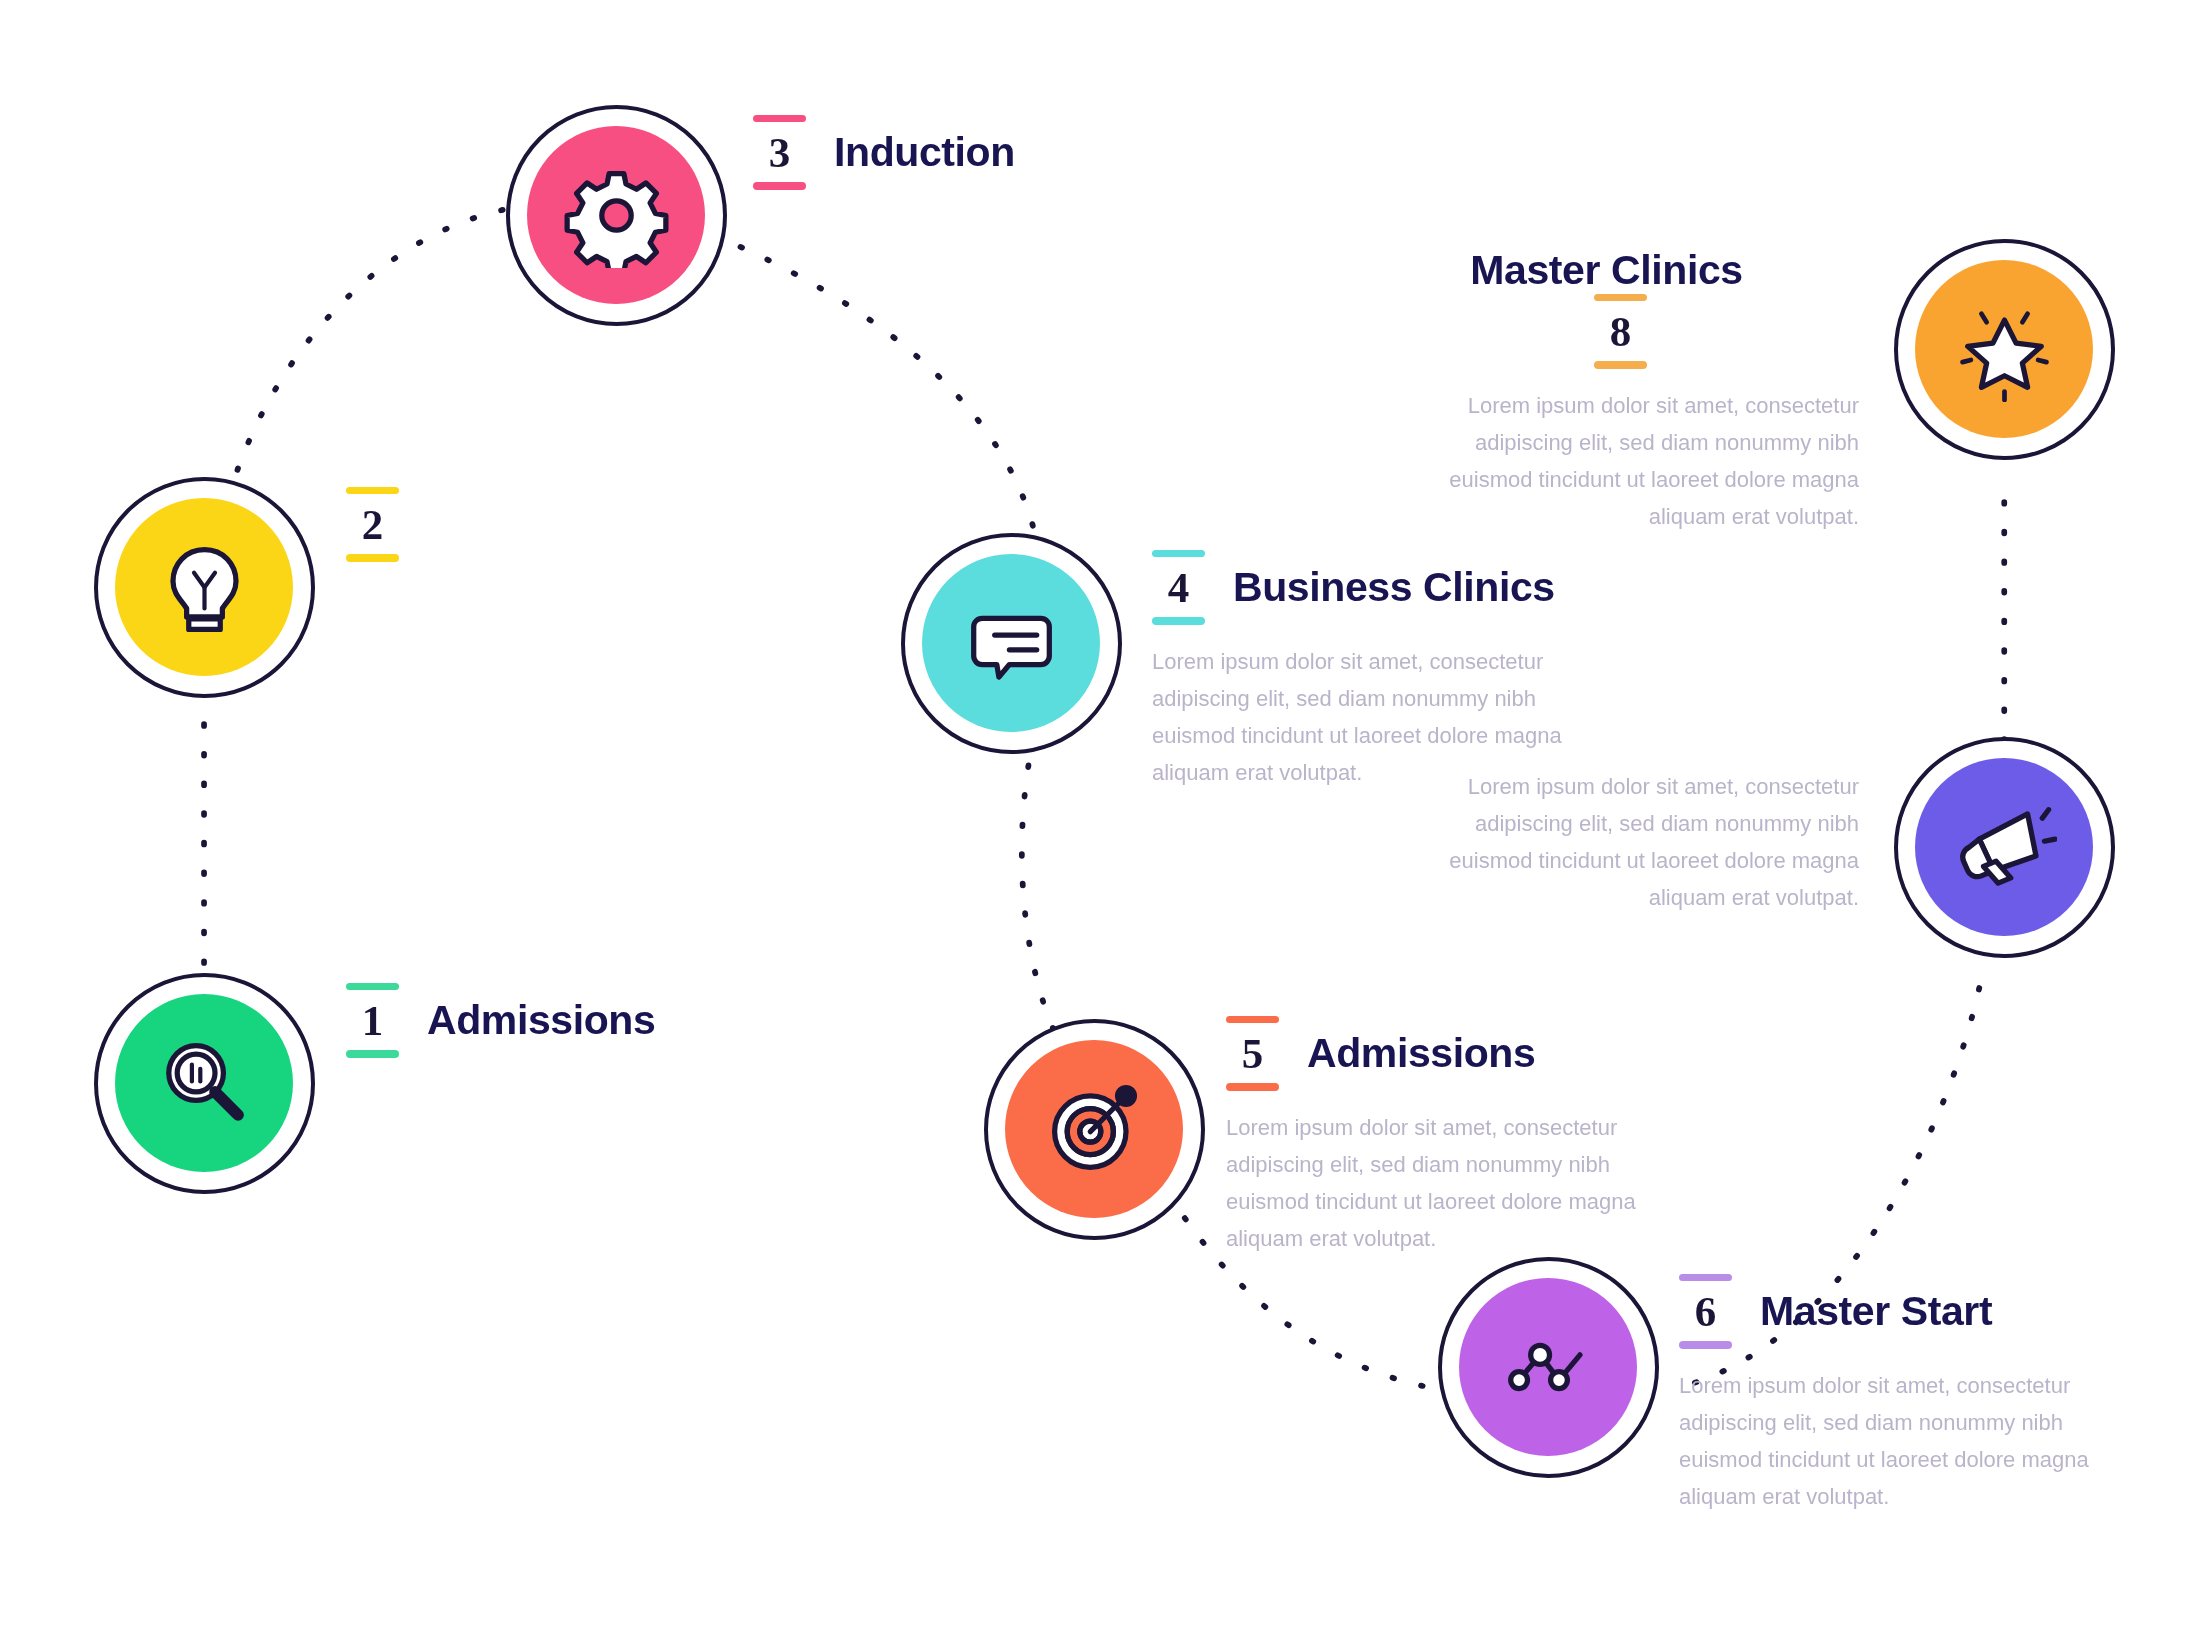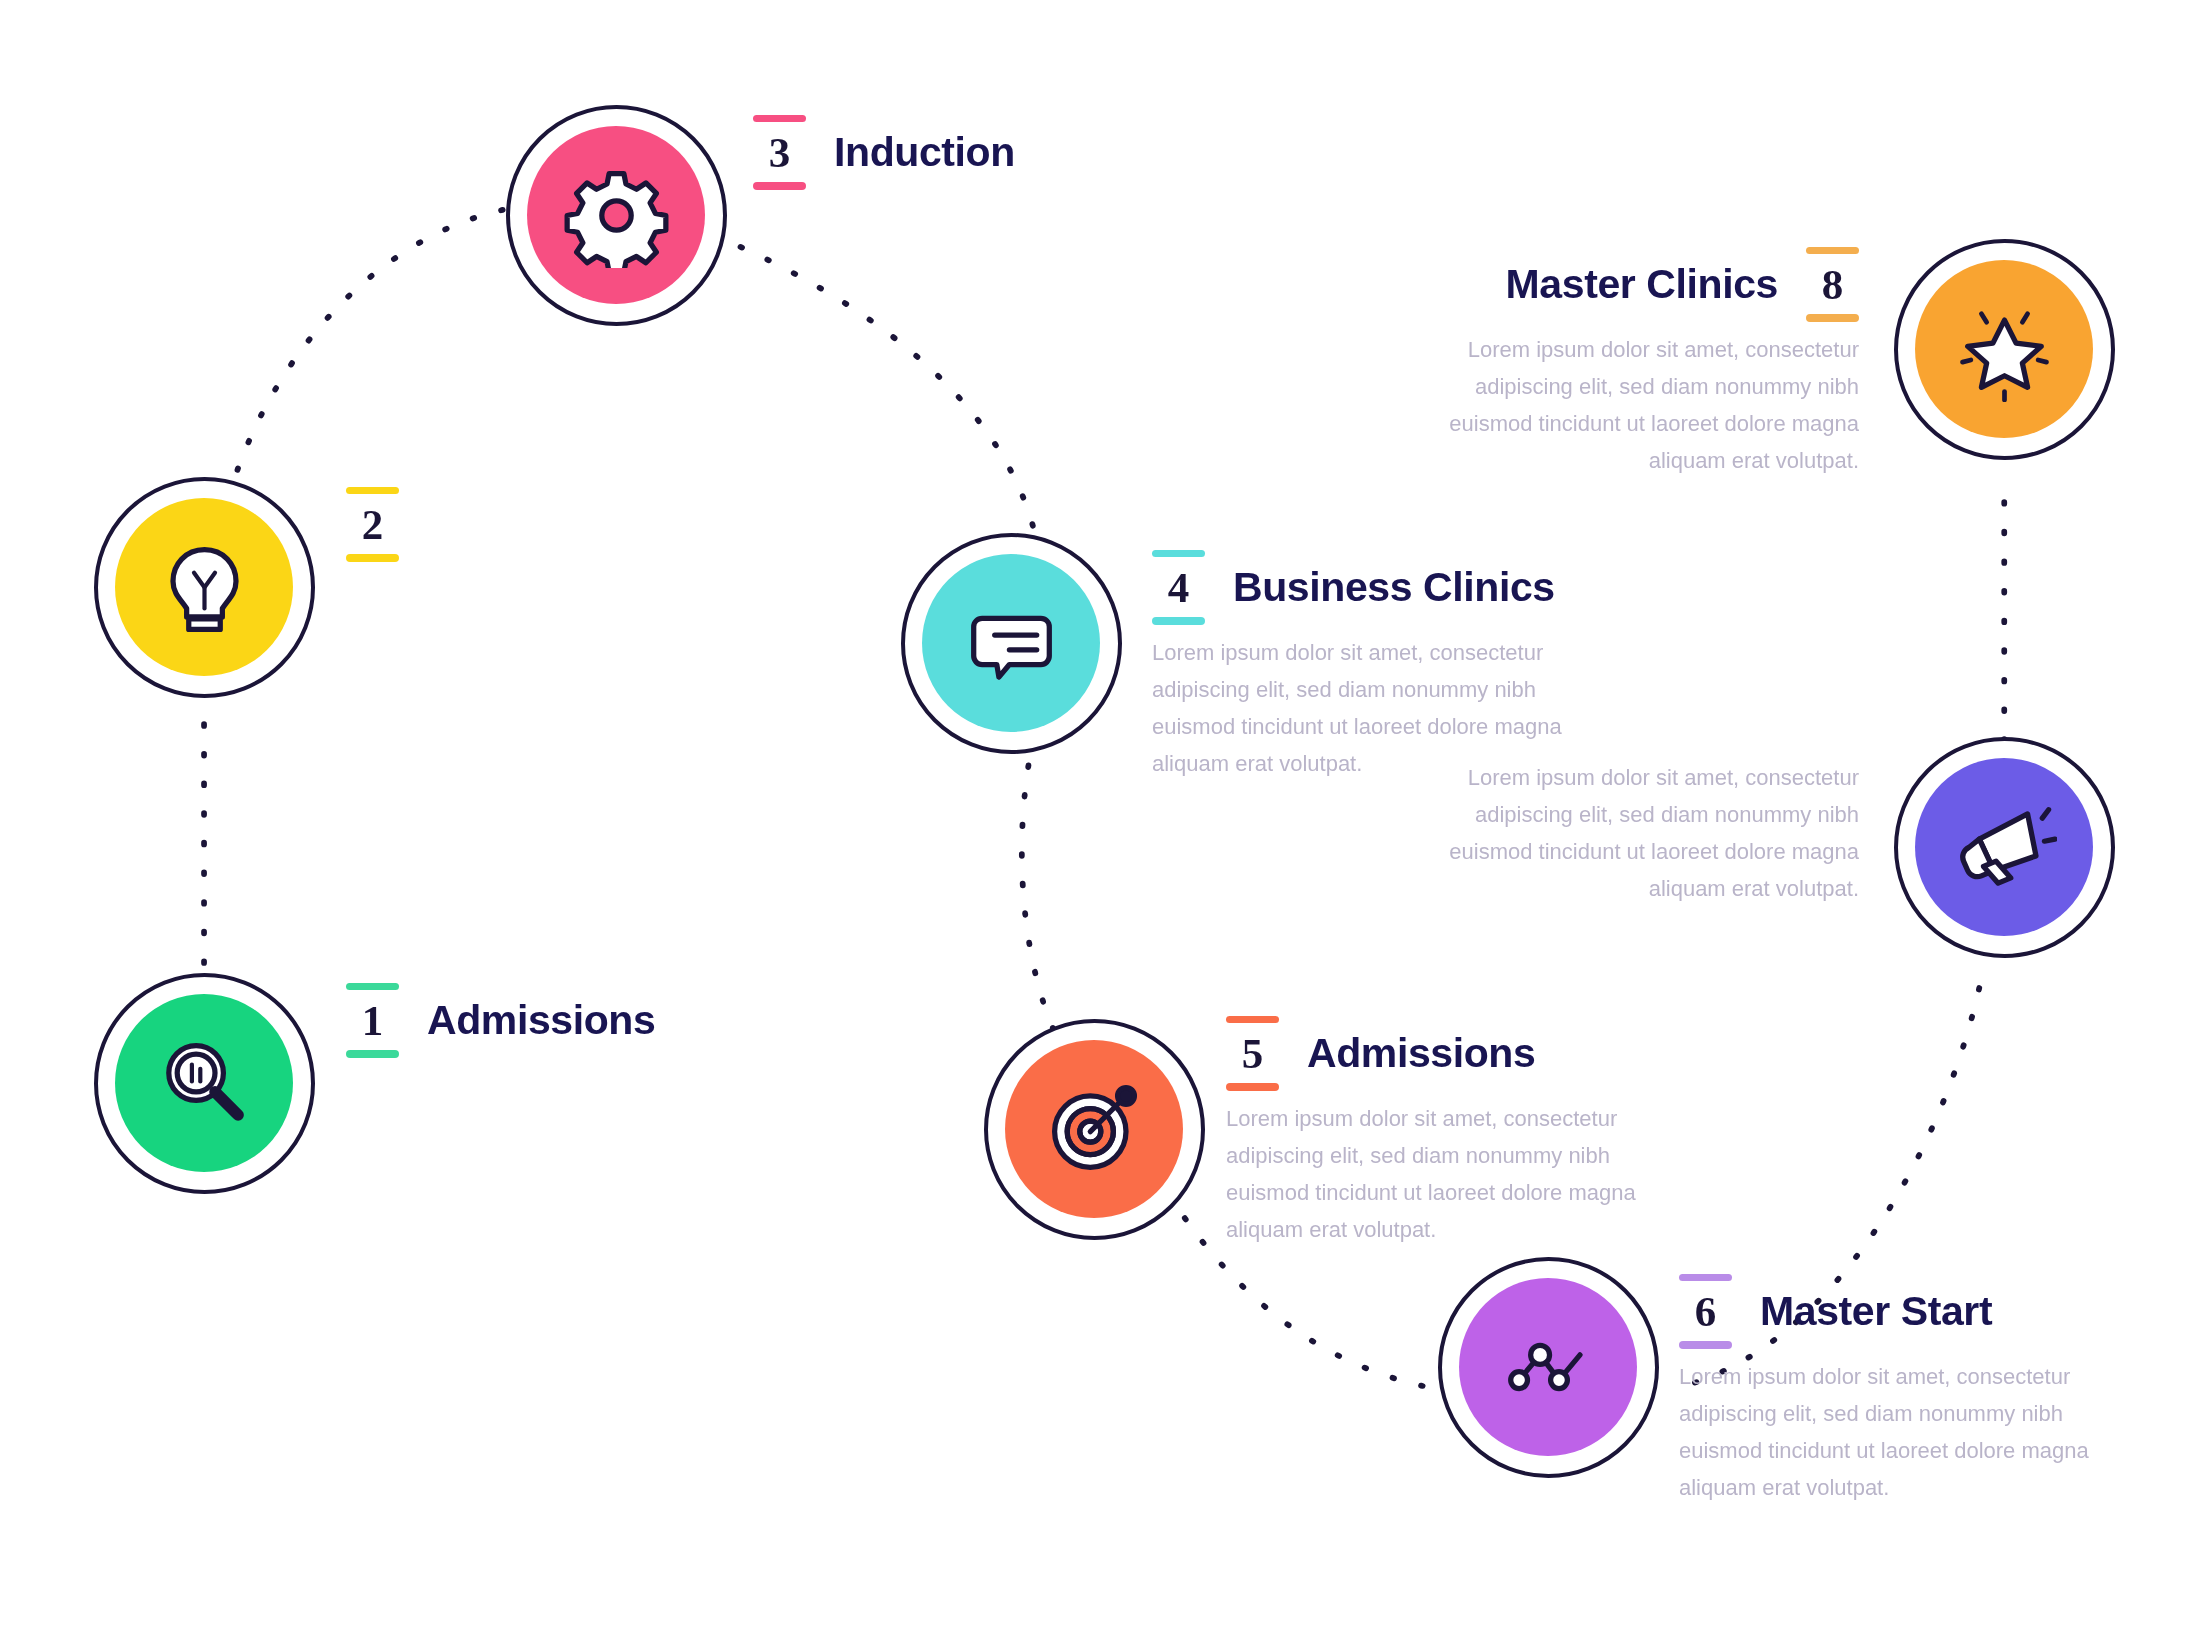--- a/index.html
+++ b/index.html
@@ -26,40 +26,40 @@
   .node .glyph{
     position:absolute;left:21.4px;top:21.4px;width:178px;height:178px;
     display:flex;align-items:center;justify-content:center;
   }
   .node .glyph svg{width:105px;height:105px;display:block;}
 
   
   .label{position:absolute;}
   .label .head{display:flex;align-items:center;}
   .label.right .head{flex-direction:row;}
-  .label.left  .head{flex-direction:row;justify-content:flex-end;}
+  .label.left  .head{flex-direction:column;justify-content:flex-end;}
   .numbox{
     display:inline-flex;flex-direction:column;align-items:stretch;
     justify-content:center;min-width:53px;
   }
   .numbox .bar{height:7.4px;border-radius:4.1px;width:53px;}
   .numbox .num{
     font-size:43px;font-weight:bold;color:#1b1538;
     text-align:center;line-height:1.05;padding:7.4px 0;
     font-family:"Liberation Serif","DejaVu Serif",serif;
   }
   .title{
     font-size:41px;font-weight:bold;color:#191552;
     letter-spacing:-0.4px;white-space:nowrap;
     font-family:Liberation Sans, sans-serif;
   }
   .label.right .title{margin-left:28px;}
   .label.left  .title{margin-right:28px;}
   .body{
-    margin-top:10px;font-size:22px;line-height:1.68;
+    margin-top:19px;font-size:22px;line-height:1.68;
     color:#b9b4c9;max-width:461px;
   }
   .label.left .body{text-align:right;margin-left:auto;}
   .label.right .body{text-align:left;}
 </style>
 </head>
 <body>
 
 <div id="stage">
 

